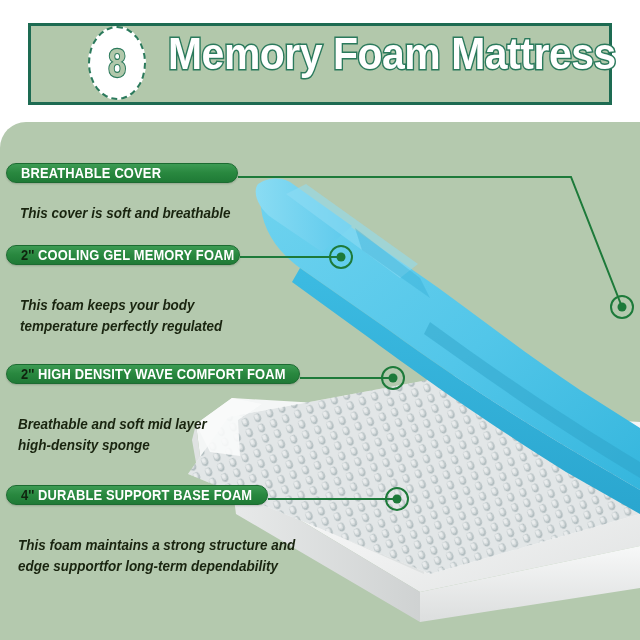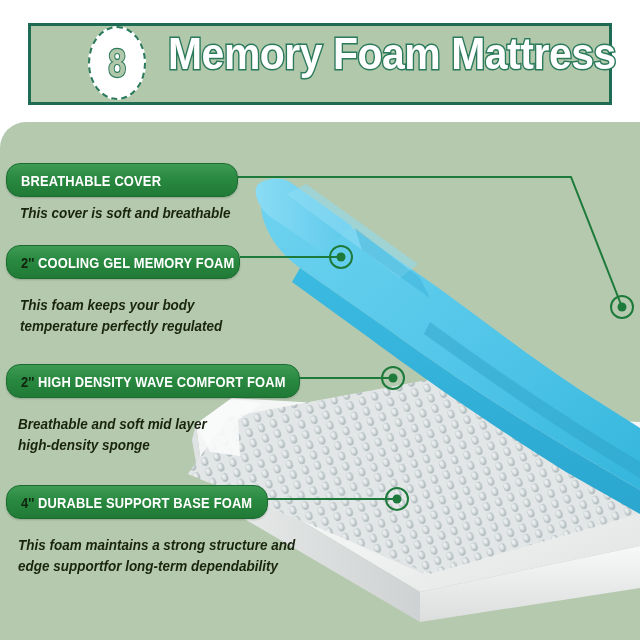--- a/index.html
+++ b/index.html
@@ -55,25 +55,25 @@
     overflow:hidden;
   }
 
   
   #illustration{
     position:absolute; left:0; top:0; width:640px; height:518px;
   }
   #illustration svg{ display:block; }
   .pill{
     position:absolute;
-    height:34px;
+    height:20px;
     border-radius:14px;
     background:linear-gradient(180deg,#3d9b54 0%,#29883f 48%,#1f7a36 100%);
     border:1px solid #1c6b31;
-    display:flex; align-items:center;
+    display:flex; 
     padding:0 14px;
     white-space:nowrap;
     box-shadow:0 1px 2px rgba(0,0,0,.18);
   }
   .pill-measure{
     color:#10240f;
     font-size:15px; font-weight:bold;
     transform:scaleX(.86);
     transform-origin:left center;
     margin-right:2px;

